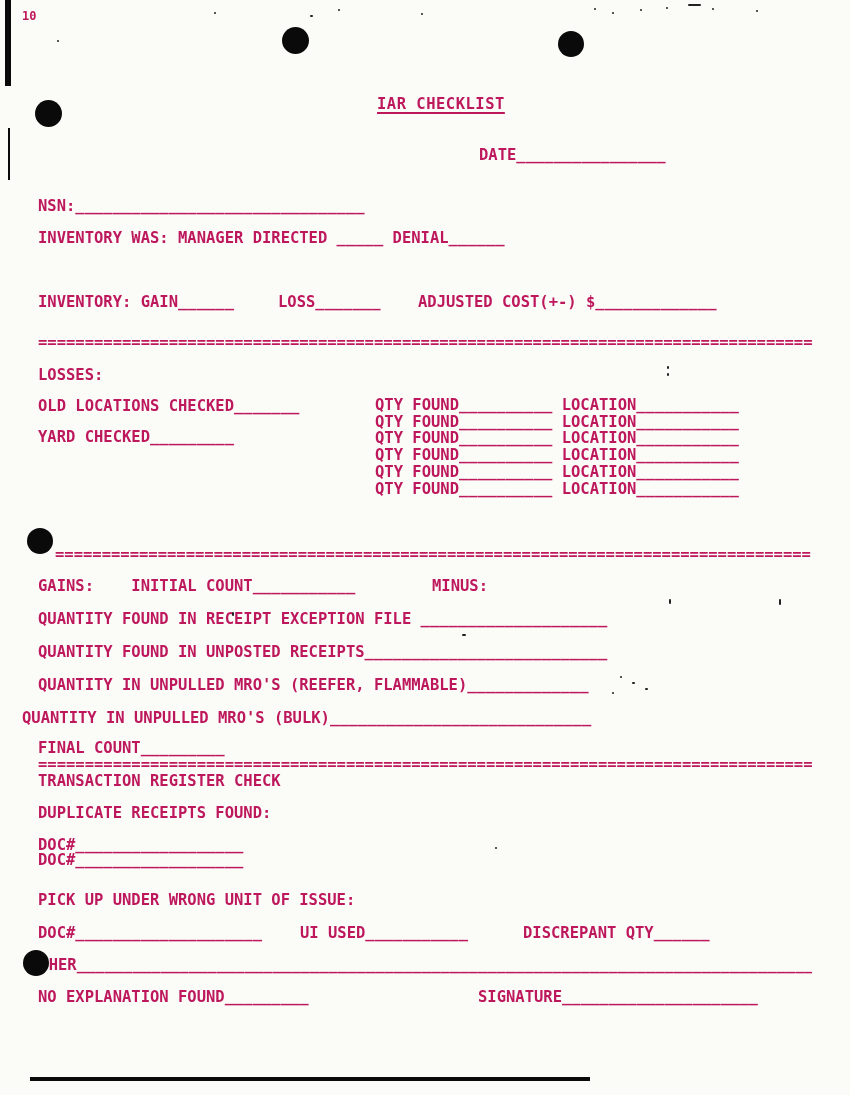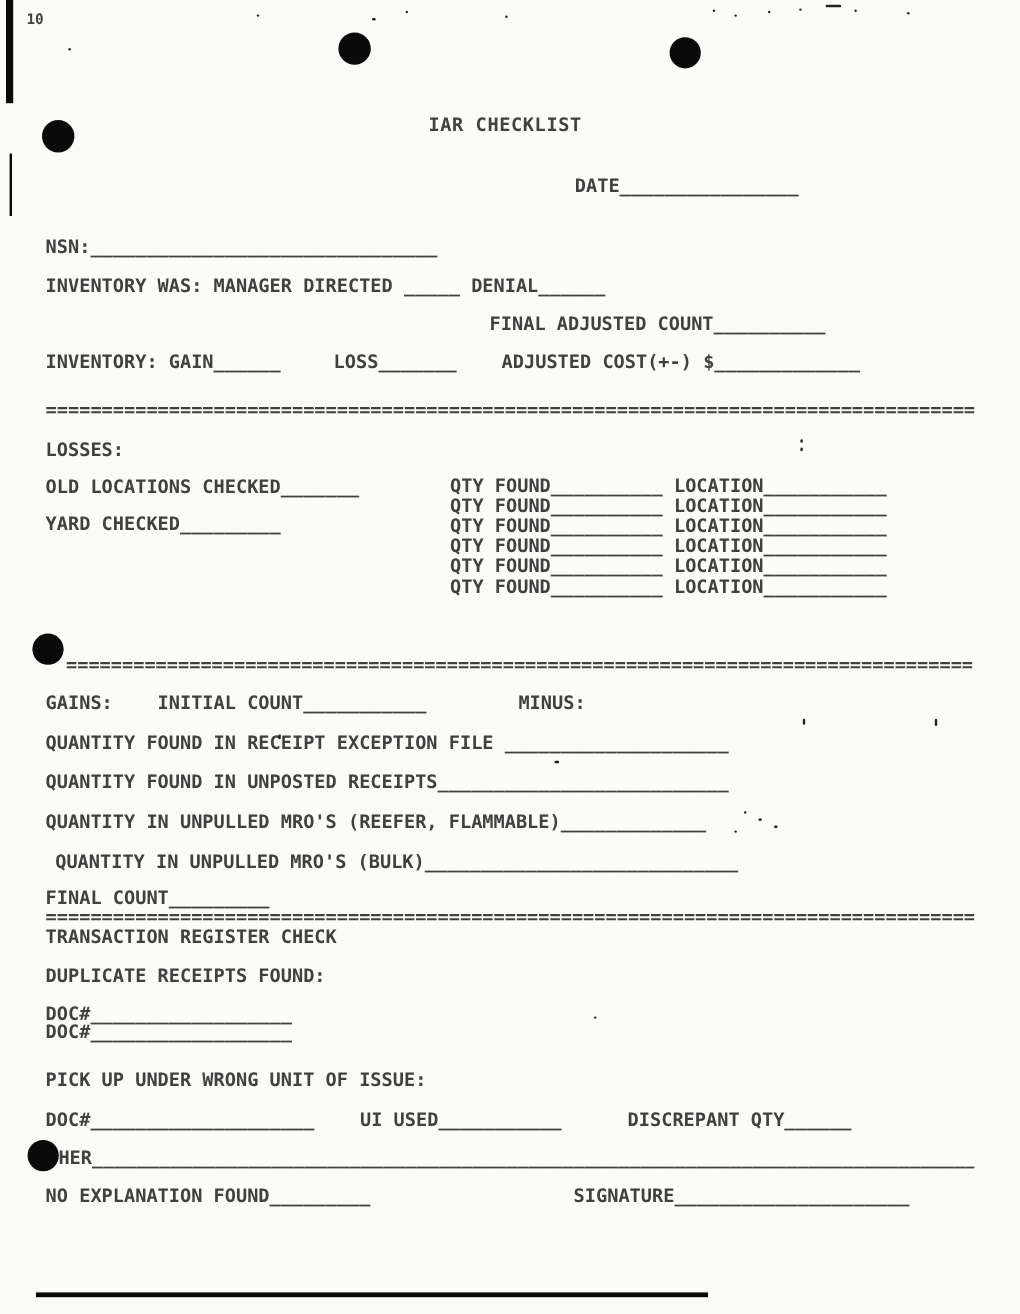--- a/index.html
+++ b/index.html
@@ -3,34 +3,36 @@
 <meta charset="utf-8">
 <style>
   html,body{margin:0;padding:0;background:#e8e8e4;}
   .page{
     position:relative;
     width:850px;height:1095px;
     background:#fbfbf8;
     overflow:hidden;
     font-family:"DejaVu Sans Mono","Liberation Mono",monospace;
     font-weight:700;
-    color:#404040;
+    color:#be185d;
   }
   .ln{
     position:absolute;
     font-size:15.5px;
     line-height:1.1;
     white-space:pre;
     letter-spacing:0;
   }
   .small{font-size:12px;}
   .title{
+    text-decoration:underline;
     text-decoration-thickness:1.5px;
     text-underline-offset:3px;
     letter-spacing:0.5px;
+    margin-left:20px;
   }
   .sep{overflow:hidden;height:18px;}
   .hole{
     position:absolute;
     background:#0a0a0a;
     border-radius:50%;
     z-index:5;
   }
   .rule{position:absolute;background:#0a0a0a;}
   .speck{position:absolute;background:#222;border-radius:1px;z-index:2;}
@@ -49,21 +51,20 @@
   <div class="hole" style="left:35px;top:100px;width:27px;height:27px"></div>
   <div class="hole" style="left:27px;top:528px;width:26px;height:26px"></div>
   <div class="hole" style="left:23px;top:950px;width:26px;height:26px"></div>
 
   <div class="ln small" style="left:22px;top:10px">10</div>
   <div class="ln title" style="left:357px;top:96px">IAR CHECKLIST</div>
   <div class="ln" style="left:479px;top:147px">DATE________________</div>
 
   <div class="ln" style="left:38px;top:230px">INVENTORY WAS: MANAGER DIRECTED _____ DENIAL______</div>
   <div class="ln" style="left:38px;top:198px">NSN:_______________________________</div>
-  <div class="ln" style="left:408px;top:262px">FINAL ADJUSTED COUNT__________</div>
   <div class="ln" style="left:38px;top:294px">INVENTORY: GAIN______</div>
   <div class="ln" style="left:278px;top:294px">LOSS_______</div>
   <div class="ln" style="left:418px;top:294px">ADJUSTED COST(+-) $_____________</div>
 
   <div class="ln sep" style="left:38px;top:334px;width:776px">===================================================================================</div>
 
   <div class="ln" style="left:38px;top:367px">LOSSES:</div>
   <div class="ln" style="left:38px;top:398px">OLD LOCATIONS CHECKED_______</div>
   <div class="ln" style="left:38px;top:429px">YARD CHECKED_________</div>
 
@@ -75,21 +76,21 @@
   <div class="ln" style="left:375px;top:481px">QTY FOUND__________ LOCATION___________</div>
 
 
   <div class="ln sep" style="left:55px;top:546px;width:758px">=================================================================================</div>
 
   <div class="ln" style="left:38px;top:578px">GAINS:    INITIAL COUNT___________</div>
   <div class="ln" style="left:432px;top:578px">MINUS:</div>
   <div class="ln" style="left:38px;top:611px">QUANTITY FOUND IN RECEIPT EXCEPTION FILE ____________________</div>
   <div class="ln" style="left:38px;top:644px">QUANTITY FOUND IN UNPOSTED RECEIPTS__________________________</div>
   <div class="ln" style="left:38px;top:677px">QUANTITY IN UNPULLED MRO'S (REEFER, FLAMMABLE)_____________</div>
-  <div class="ln" style="left:46px;top:710px">QUANTITY IN UNPULLED MRO'S (BULK)____________________________</div>
+  <div class="ln" style="left:22px;top:710px">QUANTITY IN UNPULLED MRO'S (BULK)____________________________</div>
   <div class="ln" style="left:38px;top:740px">FINAL COUNT_________</div>
 
   <div class="ln sep" style="left:38px;top:756px;width:776px">===================================================================================</div>
 
   <div class="ln" style="left:38px;top:805px">DUPLICATE RECEIPTS FOUND:</div>
   <div class="ln" style="left:38px;top:773px">TRANSACTION REGISTER CHECK</div>
   <div class="ln" style="left:38px;top:837px">DOC#__________________</div>
   <div class="ln" style="left:38px;top:852px">DOC#__________________</div>
   <div class="ln" style="left:38px;top:892px">PICK UP UNDER WRONG UNIT OF ISSUE:</div>
   <div class="ln" style="left:38px;top:925px">DOC#____________________</div>

